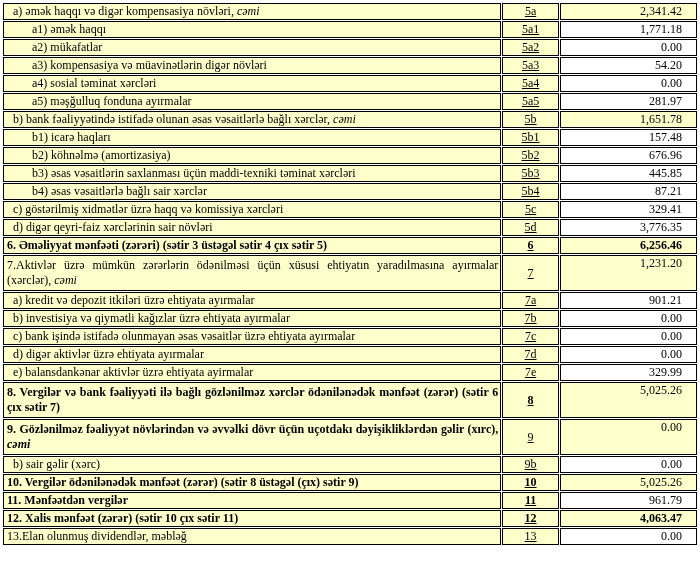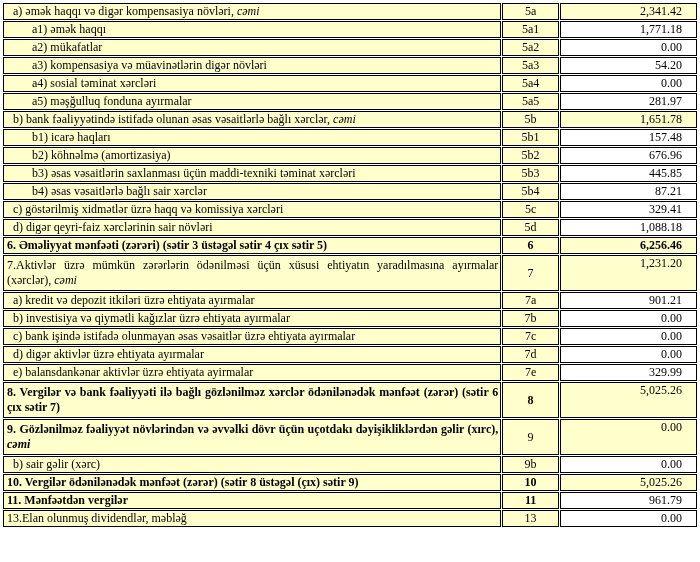--- a/index.html
+++ b/index.html
@@ -17,21 +17,21 @@
   col.c-value { width:136px; }
   td {
     border:1px solid #000000; background:#FFFFCC;
     font-size:12px; line-height:15px; height:15px;
     padding:0; vertical-align:middle; overflow:hidden;
   }
   td.label { padding-right:2px; }
   td.label.indent-0 { padding-left:3px; }
   td.label.indent-1 { padding-left:9px; }
   td.label.indent-2 { padding-left:28px; }
-  td.code  { text-align:center; }
+  td.code  { text-align:center;text-decoration:underline; }
   td.value { text-align:right; padding-right:14px; }
   td.white { background:#ffffff; }
   .bold { font-weight:bold; }
   .justify { text-align:justify; }
   tr.double td { height:34px; }
   tr.double td.value { vertical-align:top; }
 </style>
 </head>
 <body>
 
@@ -99,21 +99,21 @@
           <td class="value white">87.21</td>
         </tr>
         <tr>
           <td class="label indent-1"><span>c) göstərilmiş xidmətlər üzrə haqq və komissiya xərcləri</span></td>
           <td class="code">5c</td>
           <td class="value white">329.41</td>
         </tr>
         <tr>
           <td class="label indent-1"><span>d) digər qeyri-faiz xərclərinin sair növləri</span></td>
           <td class="code">5d</td>
-          <td class="value white">1,088.18</td>
+          <td class="value white">3,776.35</td>
         </tr>
         <tr>
           <td class="label indent-0 bold"><span>6. Əməliyyat mənfəəti (zərəri) (sətir 3 üstəgəl sətir 4 çıx sətir 5)</span></td>
           <td class="code bold">6</td>
           <td class="value bold">6,256.46</td>
         </tr>
         <tr class="double">
           <td class="label indent-0 justify"><span>7.Aktivlər üzrə mümkün zərərlərin ödənilməsi üçün xüsusi ehtiyatın yaradılmasına ayırmalar (xərclər), </span><i>cəmi</i></td>
           <td class="code">7</td>
           <td class="value">1,231.20</td>
@@ -162,19 +162,24 @@
           <td class="label indent-0 bold"><span>10. Vergilər ödənilənədək mənfəət (zərər) (sətir 8 üstəgəl (çıx) sətir 9)</span></td>
           <td class="code bold">10</td>
           <td class="value">5,025.26</td>
         </tr>
         <tr>
           <td class="label indent-0 bold"><span>11. Mənfəətdən vergilər</span></td>
           <td class="code bold">11</td>
           <td class="value white">961.79</td>
         </tr>
         <tr>
+          <td class="label indent-0 bold"><span>12. Xalis mənfəət (zərər) (sətir 10 çıx sətir 11)</span></td>
+          <td class="code bold">12</td>
+          <td class="value bold">4,063.47</td>
+        </tr>
+        <tr>
           <td class="label indent-0"><span>13.Elan olunmuş dividendlər, məbləğ</span></td>
           <td class="code">13</td>
           <td class="value white">0.00</td>
         </tr>
       </tbody>
   </table>
 </div>
 
 </body></html>

